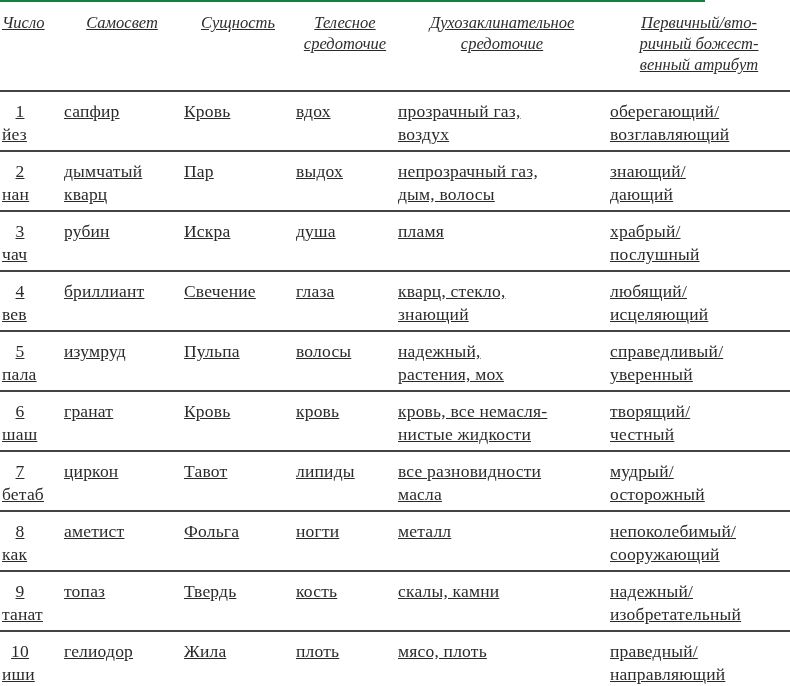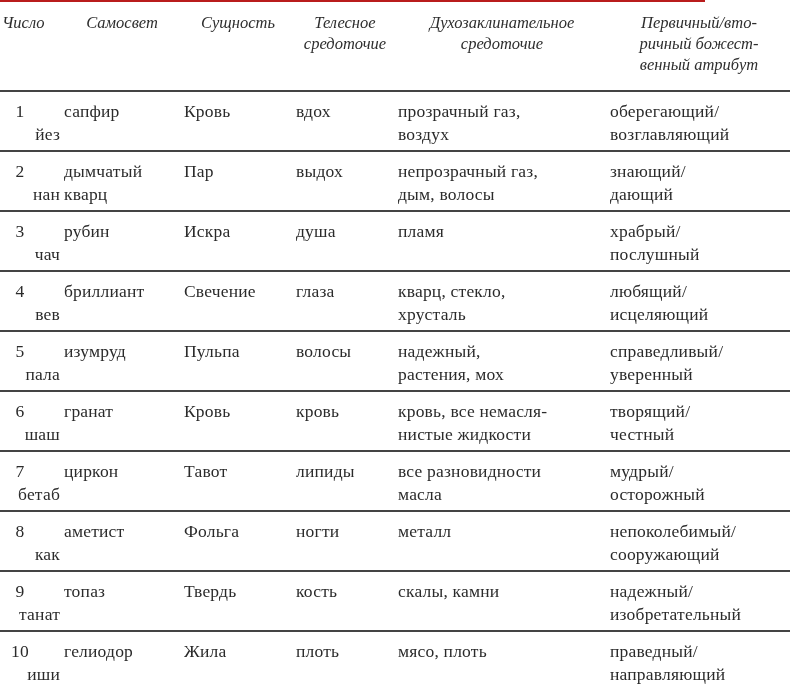--- a/index.html
+++ b/index.html
@@ -11,22 +11,23 @@
       width: 790px;
       height: 686px;
       overflow: hidden;
       font-family: "DejaVu Serif", "Liberation Serif", serif;
       color: #2a2a2a;
     }
     .table-wrap {
       position: relative;
       width: 705px;
       height: 686px;
-      border-top: 2px solid #b91c1c;
+      border-top: 2px solid #15803d;
       box-sizing: border-box;
+      text-decoration: underline;
     }
     table {
       border-collapse: collapse;
       width: 790px;
       table-layout: fixed;
     }
     col.c-num  { width: 62px; }
     col.c-gem  { width: 120px; }
     col.c-ess  { width: 112px; }
     col.c-body { width: 102px; }
@@ -63,21 +64,20 @@
       padding-left: 0;
     }
     .num-cell .num {
       display: block;
       width: 40px;
       text-align: center;
     }
     .num-cell .name {
       display: block;
       padding-left: 2px;
-      text-align: right;
     }
     .line { display: block; white-space: nowrap; }
   </style>
 </head>
 <body>
 
 <div class="table-wrap">
   <table>
     <colgroup>
       <col class="c-num">
@@ -200,21 +200,21 @@
       <span class="line"></span>
     </td>
     <td>
       <span class="line">Свечение</span>
     </td>
     <td>
       <span class="line">глаза</span>
     </td>
     <td>
       <span class="line">кварц, стекло,</span>
-      <span class="line">хрусталь</span>
+      <span class="line">знающий</span>
     </td>
     <td>
       <span class="line">любящий/</span>
       <span class="line">исцеляющий</span>
     </td>
   </tr>
 
   <tr>
     <td class="num-cell">
       <span class="num">5</span>

